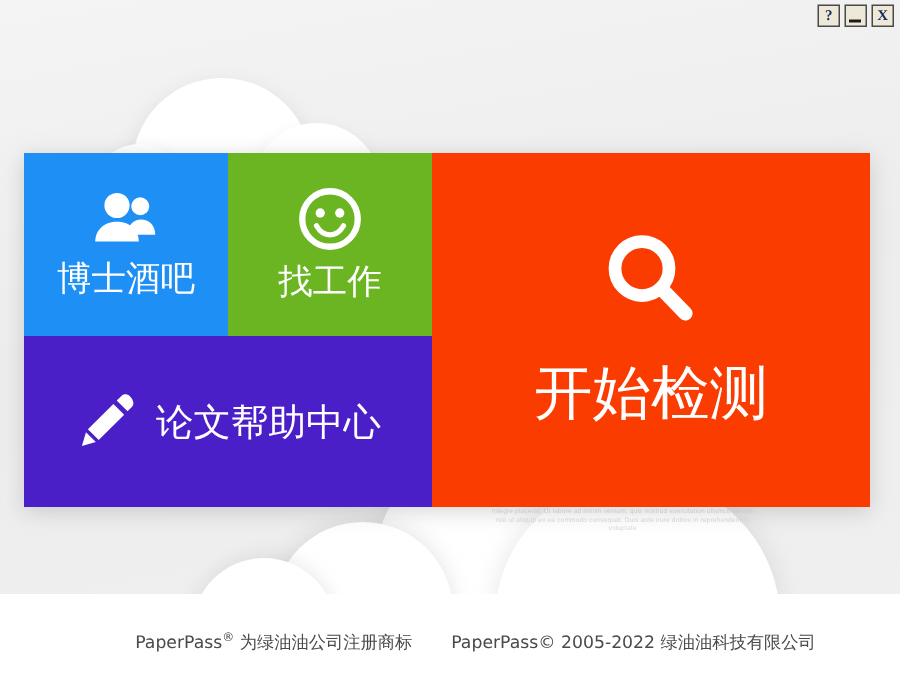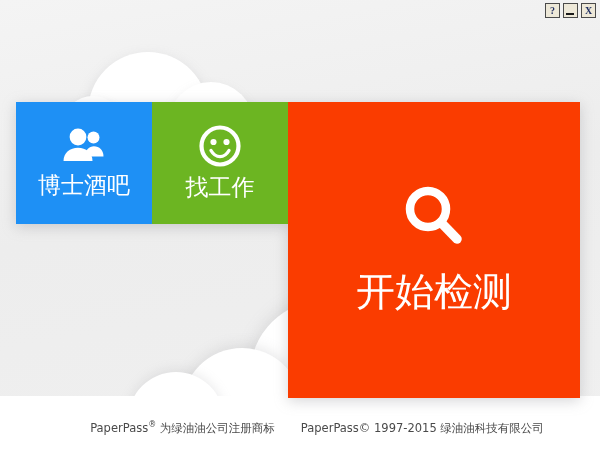--- a/index.html
+++ b/index.html
@@ -177,21 +177,21 @@
     width: 136px;
     height: 122px;
   }
   .tile-thesis-help {
     width: 272px;
     height: 114px;
     flex-direction: row;
   }
   .tile-start-check {
     width: 292px;
-    height: 296px;
+    height: 236px;
   }
 
   .tile-label {
     color: #ffffff;
     font-family: "DejaVu Sans", "Liberation Sans", sans-serif;
     font-weight: 400;
     white-space: nowrap;
   }
   .tile-doctor-bar .tile-label,
   .tile-find-job .tile-label {
@@ -279,31 +279,41 @@
               <circle cx="15.5" cy="18" r="3.1" fill="#fff"></circle>
               <circle cx="28.5" cy="18" r="3.1" fill="#fff"></circle>
               <path d="M13 26.5c2.4 4.2 5.6 6.1 9 6.1s6.6-1.9 9-6.1" fill="none" stroke="#fff" stroke-width="3.4" stroke-linecap="round"></path>
             </svg>
           </span>
           <span class="tile-label">找工作</span>
         </div>
 
       </div>
 
+      <div class="tile tile-thesis-help" style="background:#4A1FC8;">
+        <span class="icon-wrap">
+          <svg width="42" height="42" viewBox="0 0 42 42">
+            <path d="M36.6 4.2c-1.9-1.9-4.3-1.6-5.8-0.1L27.8 7l7.2 7.2 2.9-2.9c1.5-1.5 1.6-3.9-1.3-7.1z" fill="#fff"></path>
+            <path d="M25.6 9.3L8.6 26.2l7.2 7.2L32.8 16.5z" fill="#fff"></path>
+            <path d="M7.3 28.1L4.6 37.4l9.3-2.7z" fill="#fff"></path>
+          </svg>
+        </span>
+        <span class="tile-label">论文帮助中心</span>
+      </div>
     </div>
 
     <div class="tile tile-start-check" style="background:#FA3C00;">
       <span class="icon-wrap">
         <svg width="72" height="72" viewBox="0 0 72 72">
           <circle cx="30" cy="28" r="18" fill="none" stroke="#fff" stroke-width="8.5"></circle>
           <line x1="43" y1="41.5" x2="59" y2="58" stroke="#fff" stroke-width="9.5" stroke-linecap="round"></line>
         </svg>
       </span>
       <span class="tile-label">开始检测</span>
     </div>
 
   </div>
 
   <div class="footer">
-    <span class="trademark"><span>PaperPass</span><span class="sup">®</span><span> 为绿油油公司注册商标</span></span><span class="copyright"><span>PaperPass</span><span>©</span><span> 1997-2015 绿油油科技有限公司</span></span>
+    <span class="trademark"><span>PaperPass</span><span class="sup">®</span><span> 为绿油油公司注册商标</span></span><span class="copyright"><span>PaperPass</span><span>©</span><span> 2005-2022 绿油油科技有限公司</span></span>
   </div>
 
 </div>
 
 </body></html>

